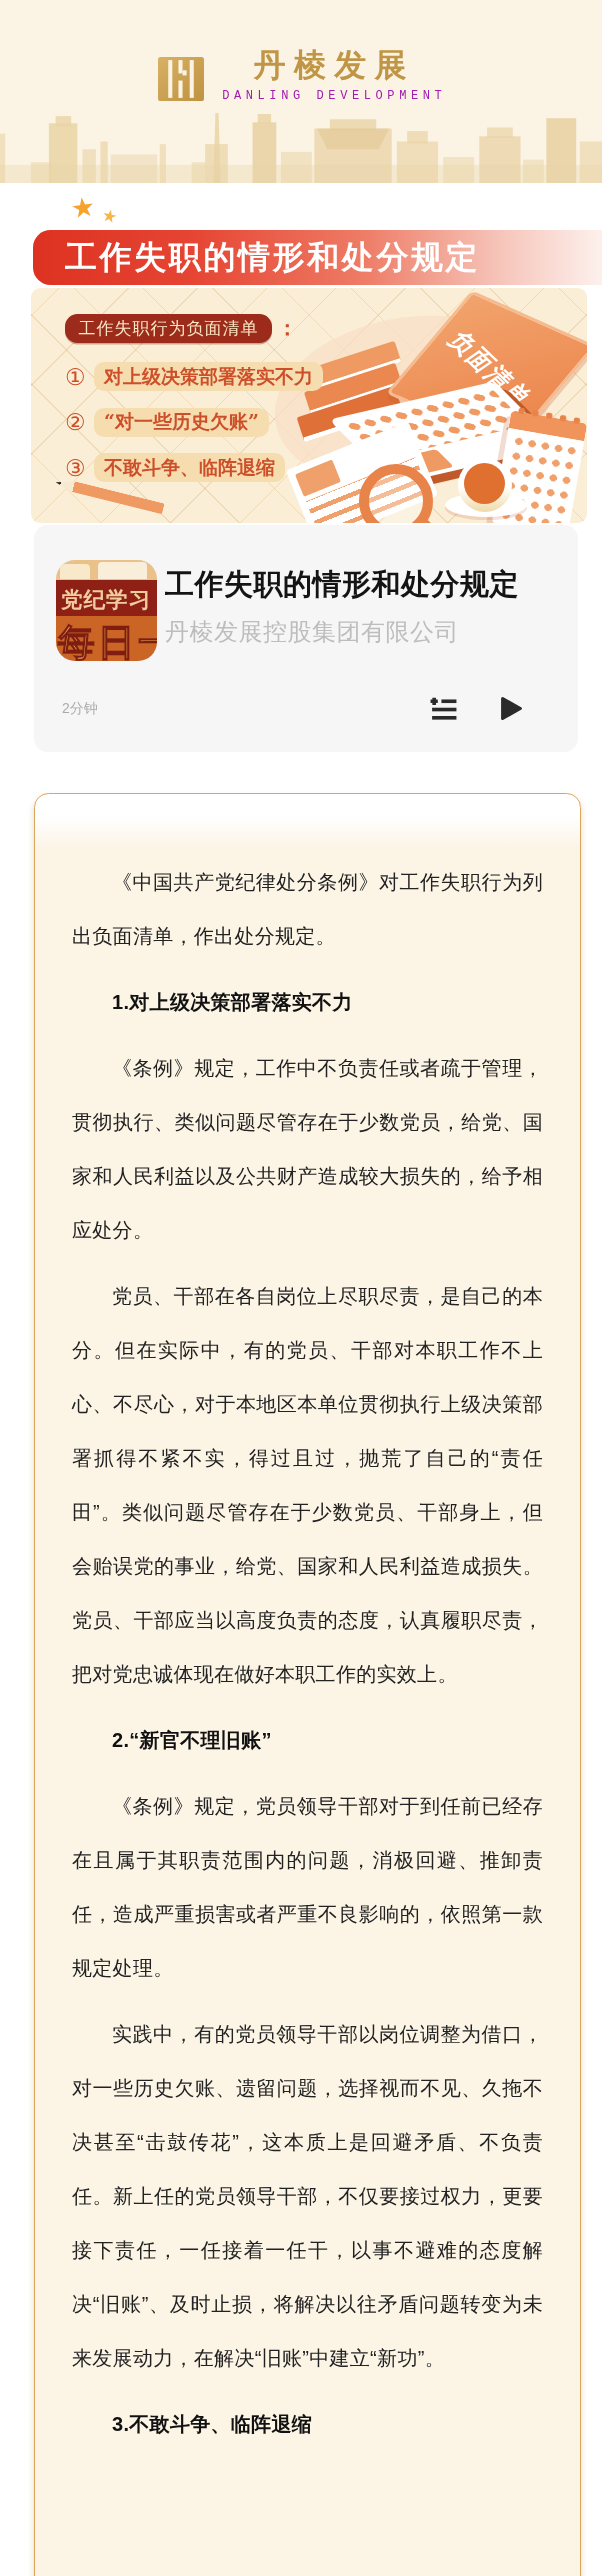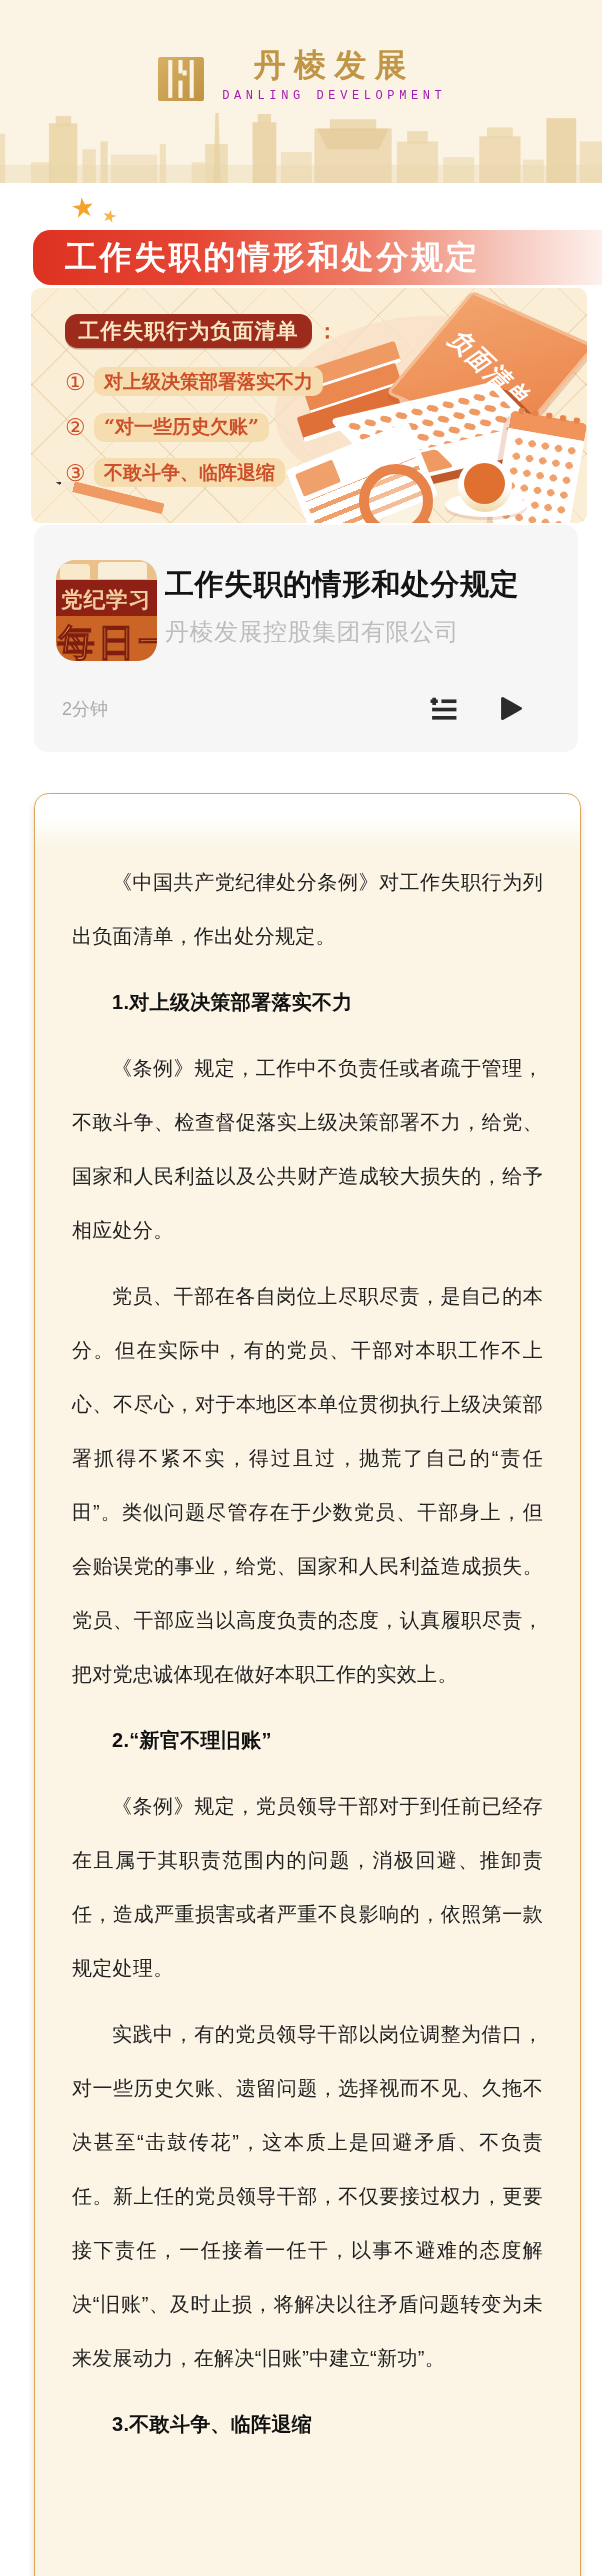--- a/index.html
+++ b/index.html
@@ -27,21 +27,21 @@
 
   
   #info-card{margin-left:31px;width:556px;height:235px;border-radius:9.3px;position:relative;overflow:hidden;
     background:
       repeating-linear-gradient(45deg,rgba(214,168,104,.28) 0 1px,transparent 1px 49px),
       repeating-linear-gradient(-45deg,rgba(214,168,104,.28) 0 1px,transparent 1px 49px),
       #FAEED6;}
   .neg-col{position:absolute;left:34px;top:26px;width:278px;z-index:3;}
   .neg-title-row{display:flex;align-items:center;gap:5.2px;}
   .neg-pill{background:#9D2B1B;border-radius:12.4px;padding:3.1px 13.4px;box-shadow:0 1.5px 0 rgba(120,30,15,.35);}
-  .neg-pill span{font-family:"DejaVu Serif",serif;font-weight:bold;font-size:21px;letter-spacing:1px;color:#F8E6C4;white-space:nowrap;}
+  .neg-pill span{font-family:"DejaVu Serif",serif;font-weight:normal;font-size:17px;letter-spacing:1px;color:#F8E6C4;white-space:nowrap;}
   .neg-colon{font-family:"DejaVu Serif",serif;font-weight:bold;font-size:20.6px;color:#C84E2B;}
   .neg-row{display:flex;align-items:center;gap:8.2px;margin-top:16.5px;}
   .neg-row:first-of-type{margin-top:19.6px;}
   .neg-num{font-size:23px;color:#CD4F29;font-family:"DejaVu Serif",serif;}
   .neg-text{background:#F5DDB0;border-radius:10px;padding:1.5px 10.3px;font-family:"DejaVu Serif",serif;font-weight:bold;font-size:19px;color:#CD4F29;white-space:nowrap;}
 
   
   .illus{position:absolute;left:222px;top:0;width:335px;height:235px;z-index:1;}
   .blob{position:absolute;left:20.6px;top:29px;width:278px;height:170px;background:#F8DFC6;border-radius:50%;transform:rotate(-8deg);opacity:.75;}
   .laptop-screen{position:absolute;left:170px;top:17.5px;width:130px;height:123px;border-radius:6.2px;
@@ -86,21 +86,21 @@
     background:linear-gradient(180deg,#E9C189 0 20%,#8E2016 20% 55%,#CA6526 55% 100%);}
   .tab1{position:absolute;left:4.1px;top:4.1px;width:30px;height:15.5px;background:#F7E9C9;border-radius:4.1px 4.1px 0 0;}
   .tab2{position:absolute;left:42px;top:2.1px;width:49px;height:17.5px;background:#F9EEDA;border-radius:4.1px 4.1px 0 0;}
   .thumb-line1{position:absolute;left:0;width:100%;top:24%;height:31%;display:flex;align-items:center;justify-content:center;
     color:#F0CD9E;font-weight:bold;font-size:21.6px;letter-spacing:1px;white-space:nowrap;}
   .thumb-line2{position:absolute;left:2.1px;top:58%;color:#F0B257;-webkit-text-stroke:1px #7E1D10;
     font-weight:bold;font-size:37px;letter-spacing:3.1px;white-space:nowrap;}
   .audio-title{position:absolute;left:131px;top:40px;width:392px;color:#141414;font-weight:bold;font-size:29px;letter-spacing:0.5px;white-space:nowrap;}
   .audio-src{position:absolute;left:131px;top:91px;color:#BDBDBD;font-size:24px;letter-spacing:0.5px;white-space:nowrap;}
   .audio-meta{position:absolute;left:28px;right:52px;bottom:30px;display:flex;justify-content:space-between;align-items:center;}
-  .duration{color:#ABABAB;font-size:18px;}
+  .duration{color:#ABABAB;font-size:14px;}
   .audio-actions{display:flex;align-items:center;gap:39px;}
   .icon-btn{width:29px;height:26px;display:flex;align-items:center;justify-content:center;cursor:pointer;background:none;border:none;padding:0;}
 
   
   #article{box-sizing:border-box;margin-left:34px;margin-top:41px;width:547px;height:2554px;
     border:1.5px solid #D9A660;border-radius:14.4px;overflow:hidden;
     box-shadow:0 4.1px 6.2px rgba(186,146,88,.38);
     background:linear-gradient(180deg,#FFFFFF 0,#FFFFFF 21.6px,#FCF5E6 54px,#FCF5E6 calc(100% - 90px),#FFFFFF calc(100% - 21.6px),#FFFFFF 100%);}
   .article-inner{padding:49px 25px 0;}
   .blk{margin:12px;font-size:20px;line-height:54px;color:#222222;text-align:justify;text-indent:2em;letter-spacing:0.3px;}
@@ -247,21 +247,21 @@
     </span>
   </div>
 </div>
 
 <div id="article">
   <div class="article-inner">
   <p class="blk p">《中国共产党纪律处分条例》对工作失职行为列出负面清单，作出处分规定。</p>
 
   <p class="blk h">1.对上级决策部署落实不力</p>
 
-  <p class="blk p">《条例》规定，工作中不负责任或者疏于管理，不敢斗争、检查督促落实上级决策部署不力，给党、国家和人民利益以及公共财产造成较大损失的，给予相应处分。</p>
+  <p class="blk p">《条例》规定，工作中不负责任或者疏于管理，贯彻执行、类似问题尽管存在于少数党员，给党、国家和人民利益以及公共财产造成较大损失的，给予相应处分。</p>
 
   <p class="blk p">党员、干部在各自岗位上尽职尽责，是自己的本分。但在实际中，有的党员、干部对本职工作不上心、不尽心，对于本地区本单位贯彻执行上级决策部署抓得不紧不实，得过且过，抛荒了自己的“责任田”。类似问题尽管存在于少数党员、干部身上，但会贻误党的事业，给党、国家和人民利益造成损失。党员、干部应当以高度负责的态度，认真履职尽责，把对党忠诚体现在做好本职工作的实效上。</p>
 
   <p class="blk h">2.“新官不理旧账”</p>
 
   <p class="blk p">《条例》规定，党员领导干部对于到任前已经存在且属于其职责范围内的问题，消极回避、推卸责任，造成严重损害或者严重不良影响的，依照第一款规定处理。</p>
 
 
   <p class="blk p">实践中，有的党员领导干部以岗位调整为借口，对一些历史欠账、遗留问题，选择视而不见、久拖不决甚至“击鼓传花”，这本质上是回避矛盾、不负责任。新上任的党员领导干部，不仅要接过权力，更要接下责任，一任接着一任干，以事不避难的态度解决“旧账”、及时止损，将解决以往矛盾问题转变为未来发展动力，在解决“旧账”中建立“新功”。</p>
 

